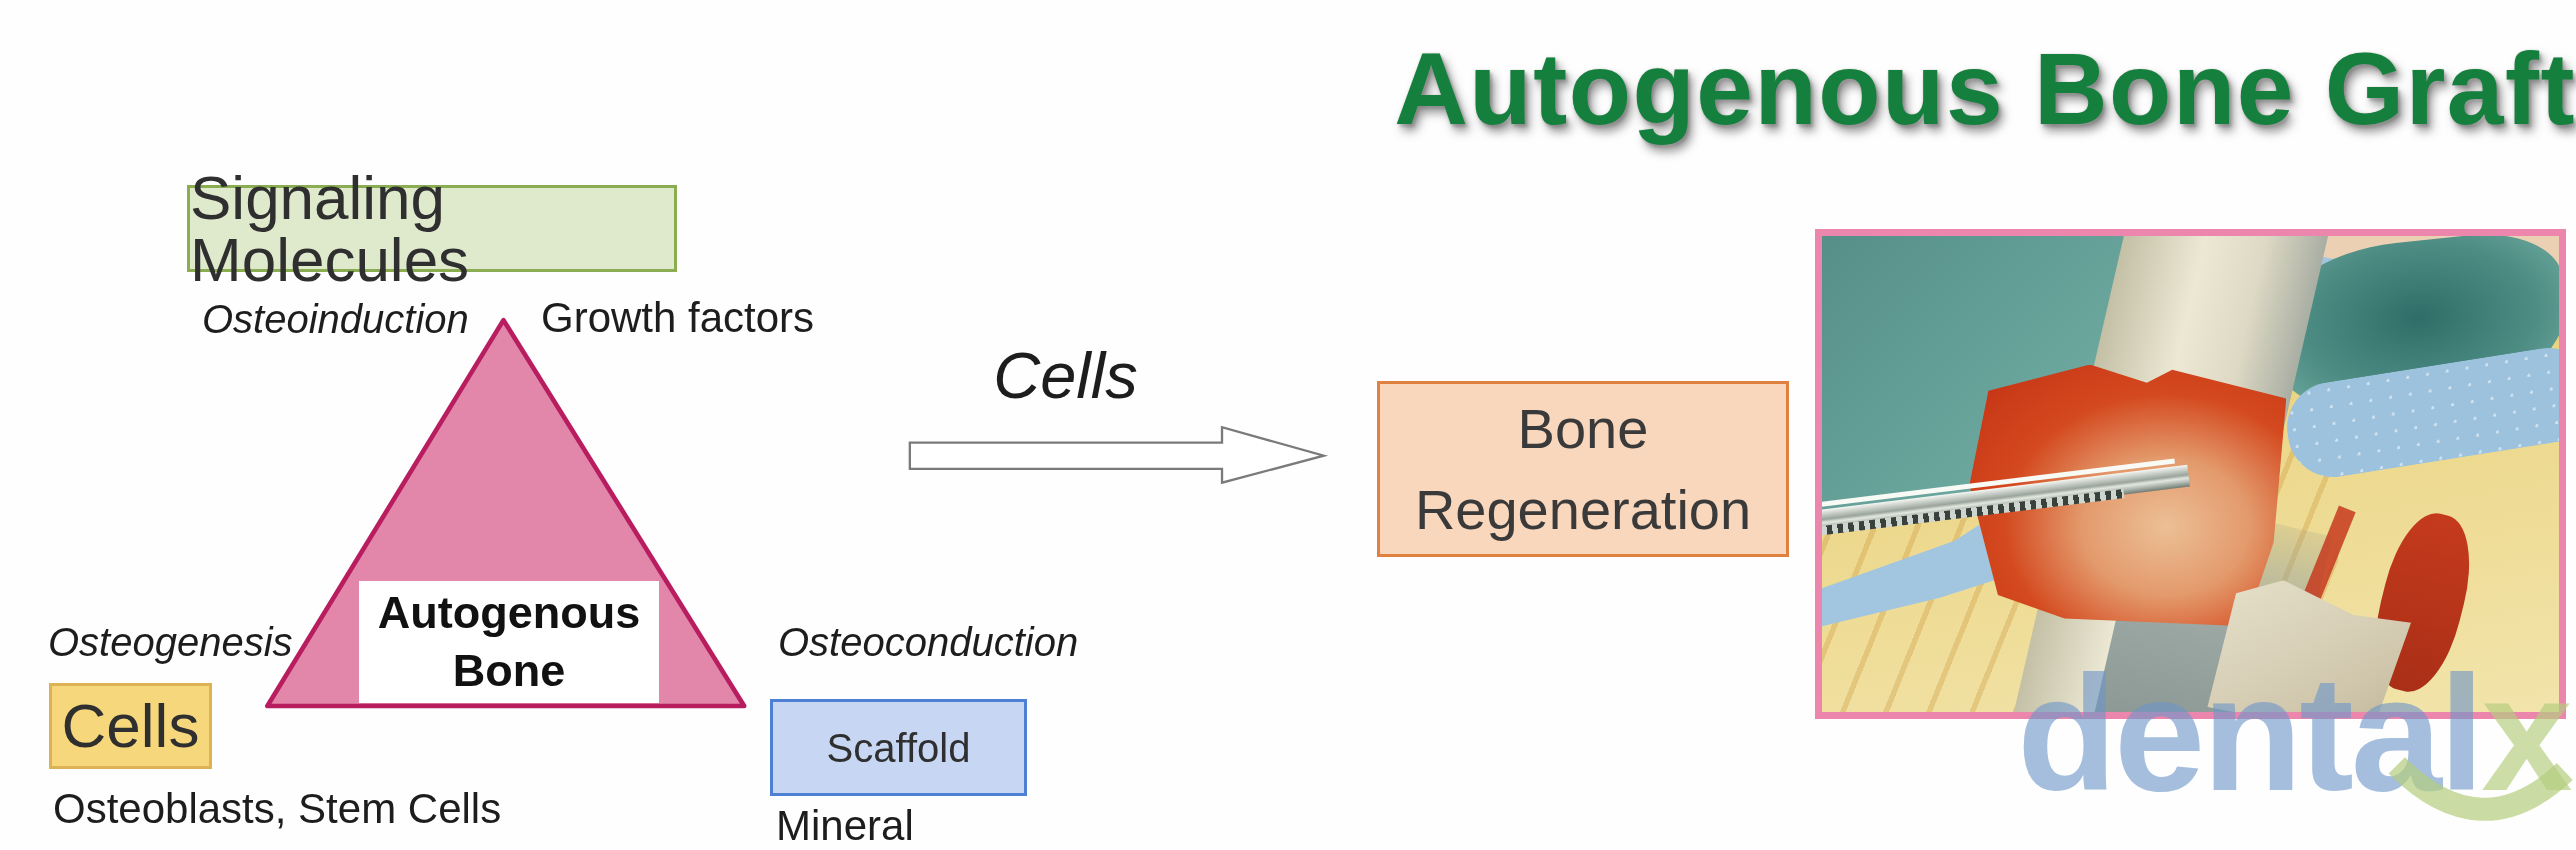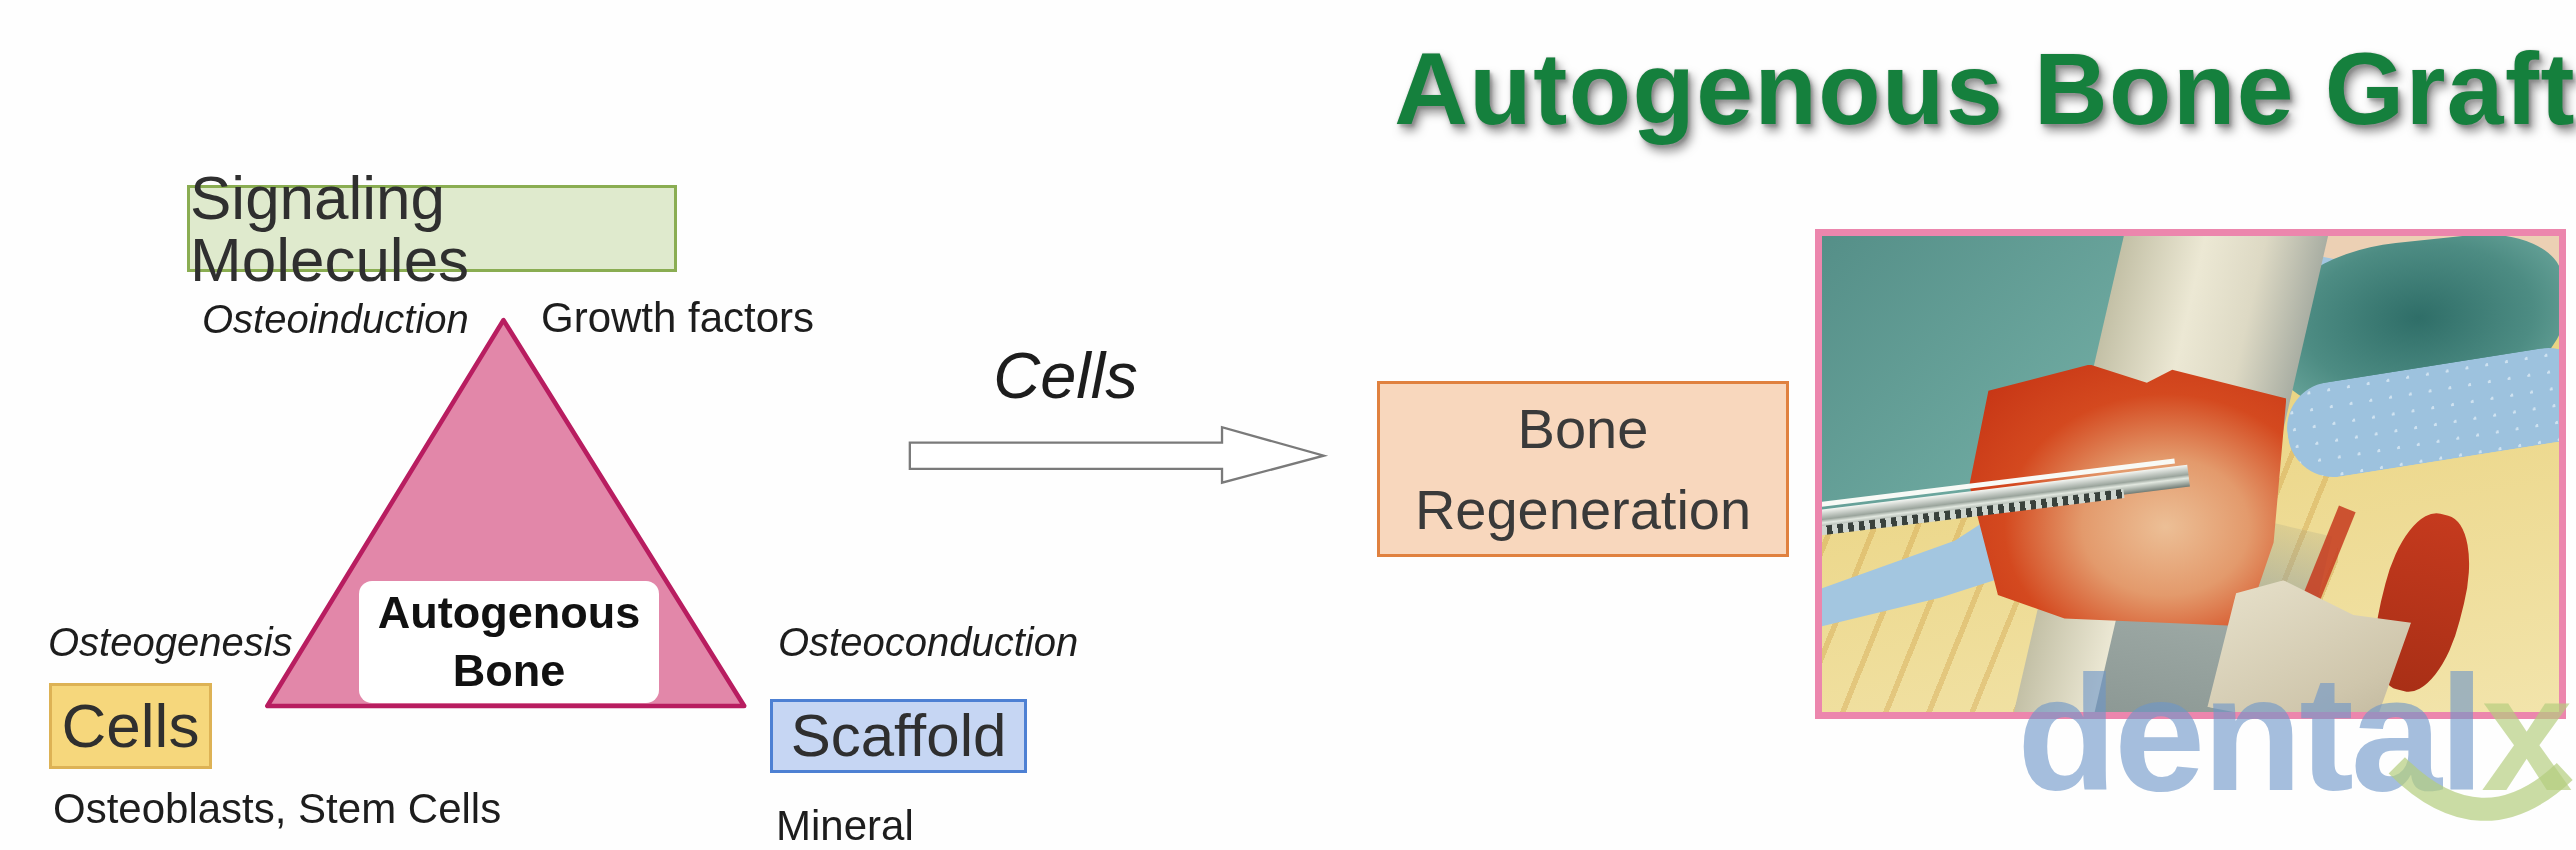--- a/index.html
+++ b/index.html
@@ -13,39 +13,39 @@
     font-size:102px;font-weight:bold;letter-spacing:1.5px;color:#15803d;
     text-shadow:0 0 1.5px rgba(150,150,150,.55), 4.6px 7px 9.3px rgba(85,85,85,.6), 2.3px 3.1px 3.1px rgba(120,120,120,.45);
   }
   
   .nodebox{
     position:absolute;display:flex;align-items:center;justify-content:center;
     box-sizing:border-box;color:#2f2f2f;line-height:1;
   }
   .box-signaling{left:187px;top:185px;width:490px;height:87px;background:#dfeacd;border:3.9px solid #8aad52;font-size:62px;}
   .box-cells{left:49px;top:683px;width:163px;height:86px;background:#f6d77c;border:3.9px solid #ddb255;font-size:62px;}
-  .box-scaffold{left:770px;top:699px;width:257px;height:74px;background:#c6d6f3;border:3.9px solid #4d80d3;font-size:60px;}
+  .box-scaffold{left:770px;top:699px;width:257px;height:97px;background:#c6d6f3;border:3.9px solid #4d80d3;font-size:40px;}
   .box-result{left:1377px;top:381px;width:412px;height:176px;background:#f8d7bd;border:3.9px solid #e0813f;
     font-size:56px;color:#3a3a3a;flex-direction:column;line-height:1.45;}
   
   .ann{position:absolute;color:#1d1d1d;white-space:nowrap;}
   .italic{font-style:italic;font-size:40px;}
   .plain{font-size:42px;}
   .a-osteoinduction{left:202px;top:297px;}
   .a-growth{left:541px;top:294px;}
   .a-osteogenesis{left:48px;top:620px;}
   .a-osteoblasts{left:53px;top:785px;}
   .a-osteoconduction{left:778px;top:620px;}
   .a-mineral{left:776px;top:802px;}
   
   .triangle-wrap{position:absolute;left:255px;top:307px;width:500px;height:409px;}
   .center-label{
     position:absolute;left:359px;top:581px;width:300px;height:122px;background:#ffffff;
     display:flex;flex-direction:column;align-items:center;justify-content:center;
-    font-size:45px;font-weight:bold;color:#111;line-height:1.3;text-align:center;border-radius:13px;
+    font-size:45px;font-weight:bold;color:#111;line-height:1.3;text-align:center;
   }
   
   .time-label{position:absolute;left:911px;top:338px;width:309px;text-align:center;
     font-size:65px;font-style:italic;color:#1d1d1d;}
   .arrow-wrap{position:absolute;left:905px;top:421px;width:429px;height:74px;}
   .condition{position:absolute;left:911px;top:500px;width:340px;text-align:center;
     font-size:40px;color:#1d1d1d;line-height:1.4;}
   
   .photo{
     position:absolute;left:1815px;top:229px;width:751px;height:490px;

